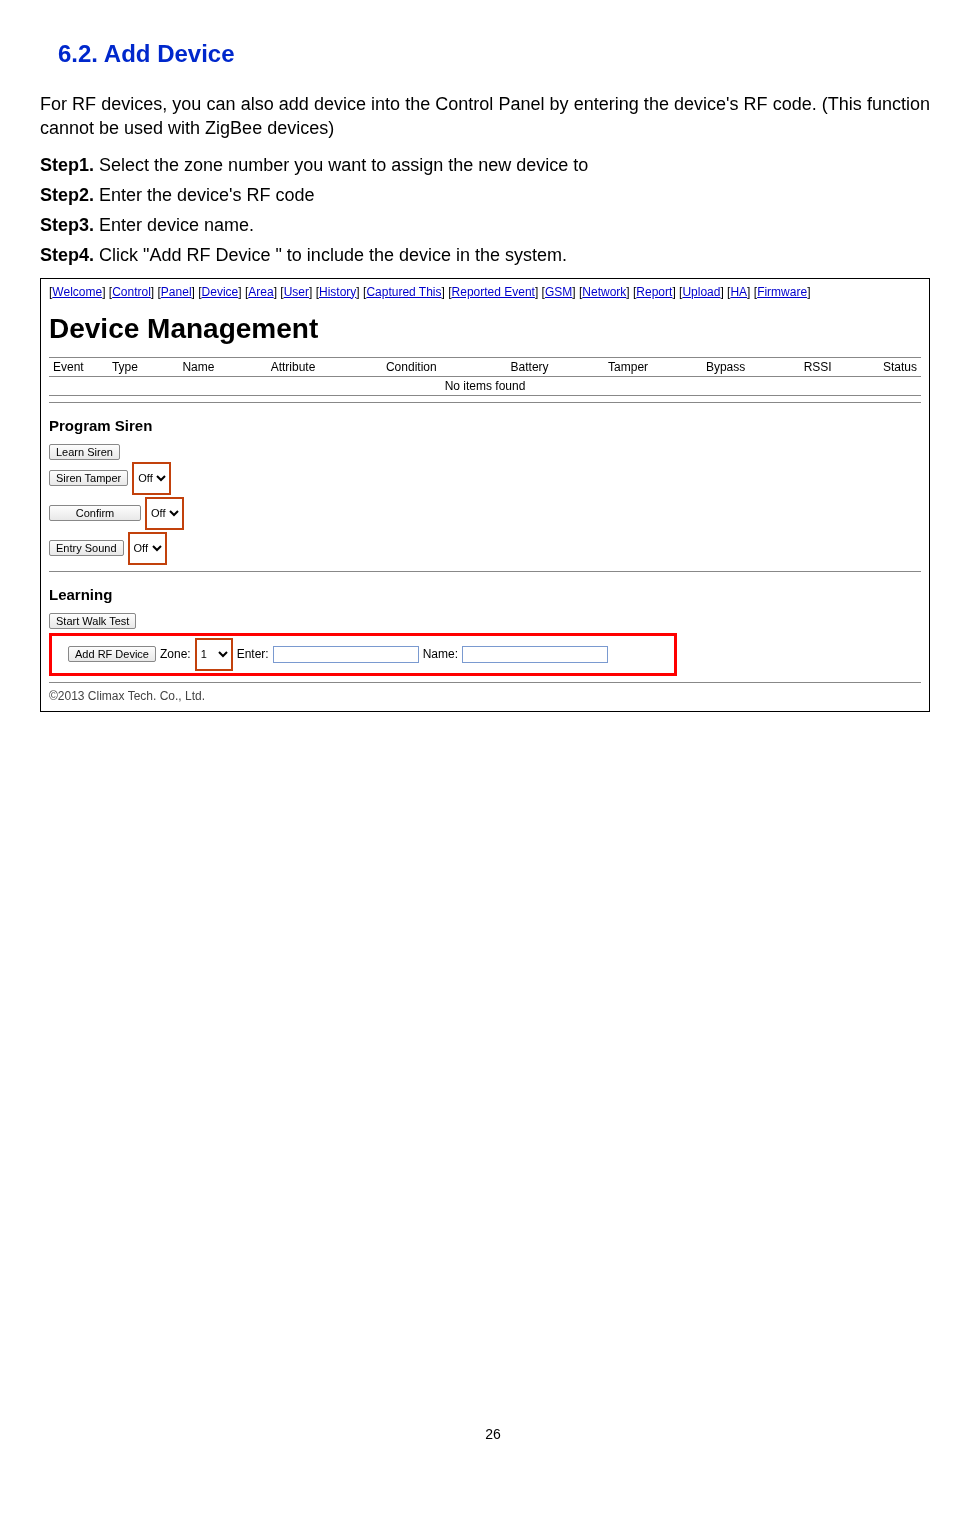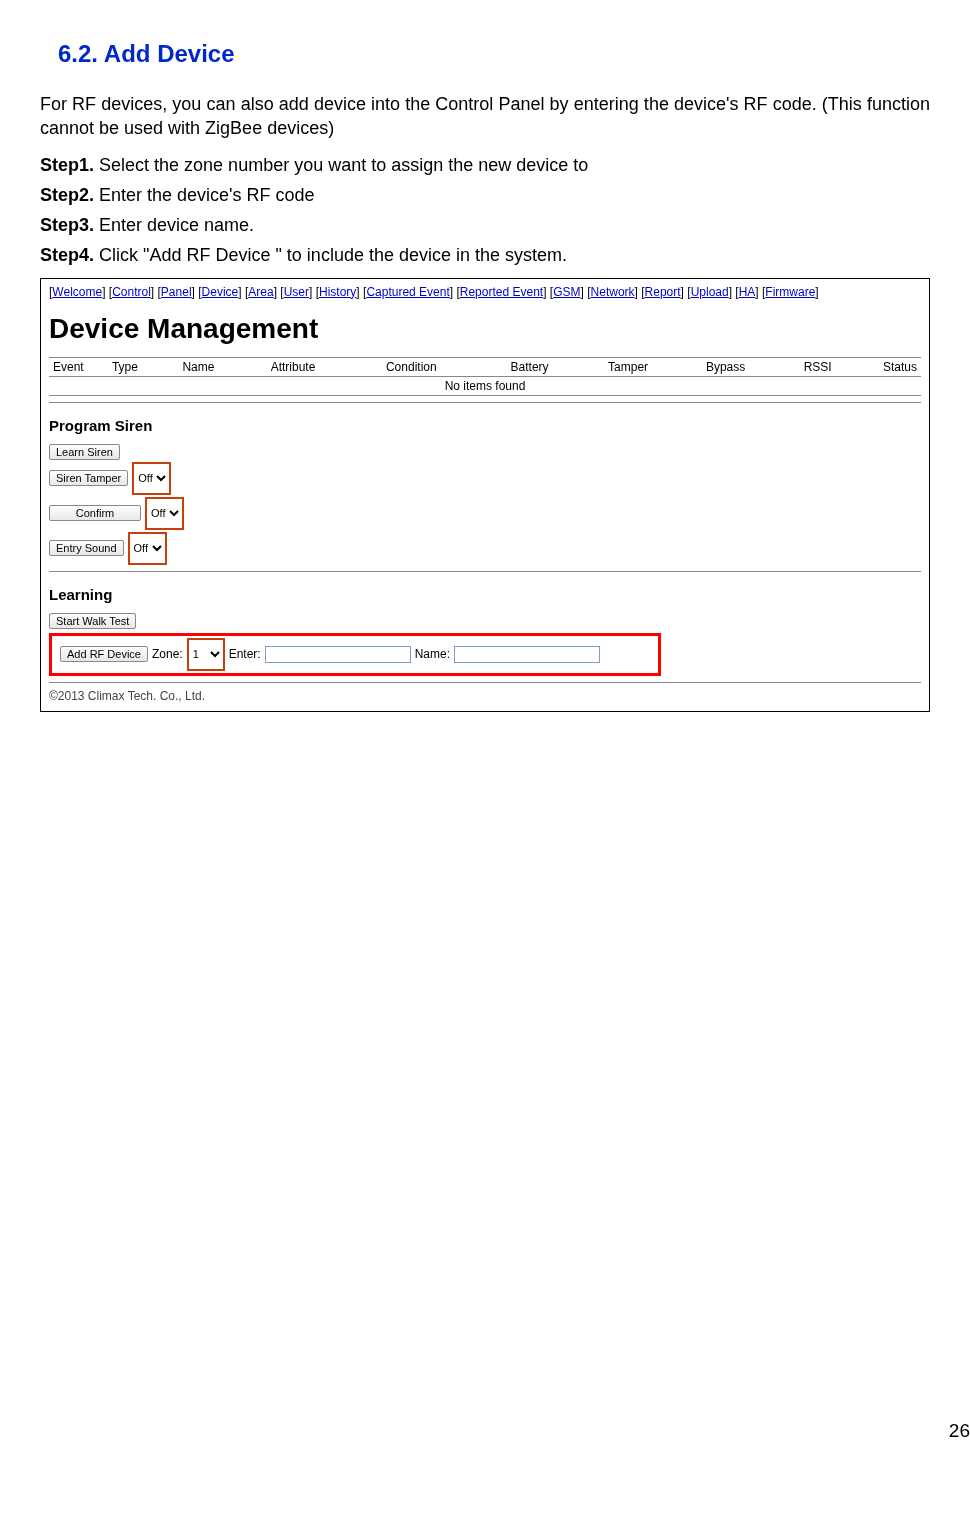--- a/index.html
+++ b/index.html
@@ -100,39 +100,39 @@
     height: 33px;
   }
   .txt {
     font-size: 11px;
     border: 1px solid #7a9ad0;
     height: 15px;
     padding: 0 2px;
   }
   .redbox {
     border: 3px solid #ff0000;
-    padding: 2px 8px;
+    padding: 2px 16px;
     display: inline-flex;
     align-items: center;
     gap: 4px;
     margin-top: 2px;
     width: 590px;
   }
   .copyright {
     font-size: 12px;
     color: #444;
     margin-top: 6px;
   }
   .pagenum {
     position: absolute;
     bottom: 18px;
     left: 16px;
     right: 0;
-    text-align: right;
-    font-size: 19px;
+    text-align: center;
+    font-size: 14px;
   }
   .lbl { font-size: 12px; }
 </style>
 </head>
 <body>
 
 <div class="section-title">6.2. Add Device</div>
 
 <p class="intro">For RF devices, you can also add device into the Control Panel by entering the device's RF code. (This function cannot be used with ZigBee devices)</p>
 
@@ -144,21 +144,21 @@
 <div class="panel">
 
   <div class="nav">
     [<a>Welcome</a>]
     [<a>Control</a>]
     [<a>Panel</a>]
     [<a>Device</a>]
     [<a>Area</a>]
     [<a>User</a>]
     [<a>History</a>]
-    [<a>Captured Event</a>]
+    [<a>Captured This</a>]
     [<a>Reported Event</a>]
     [<a>GSM</a>]
     [<a>Network</a>]
     [<a>Report</a>]
     [<a>Upload</a>]
     [<a>HA</a>]
     [<a>Firmware</a>]
   </div>
 
   <h1>Device Management</h1>

